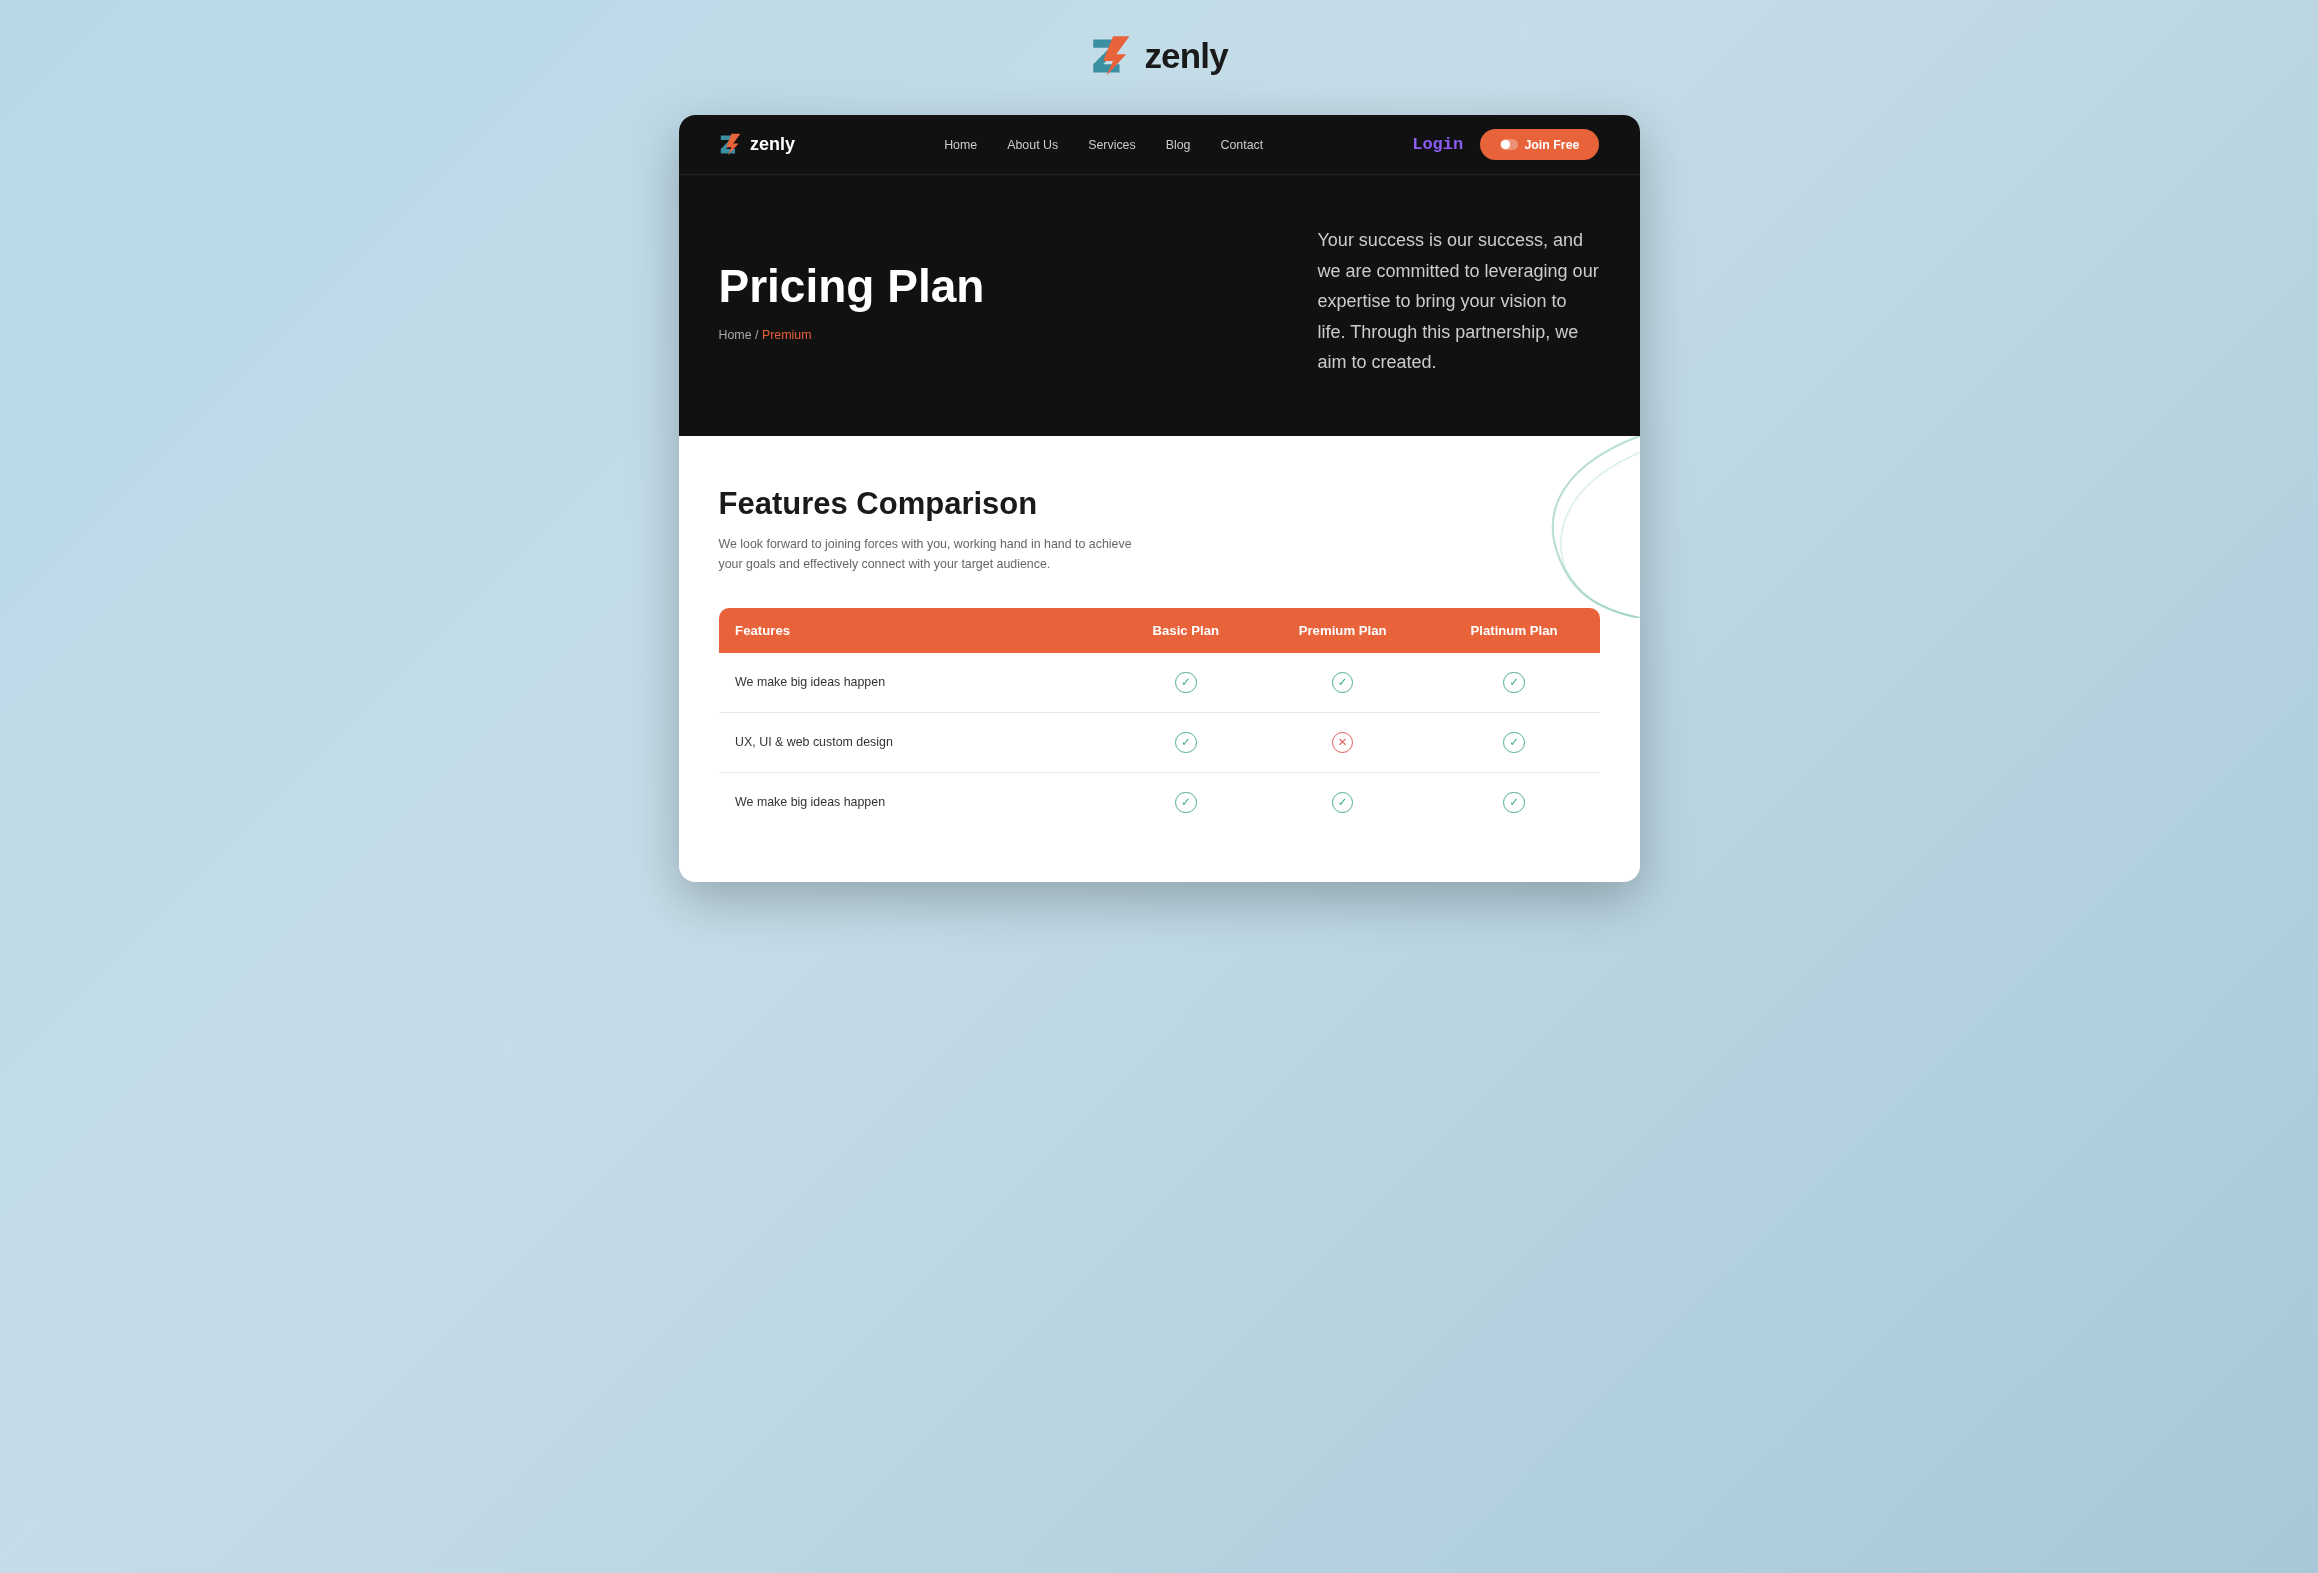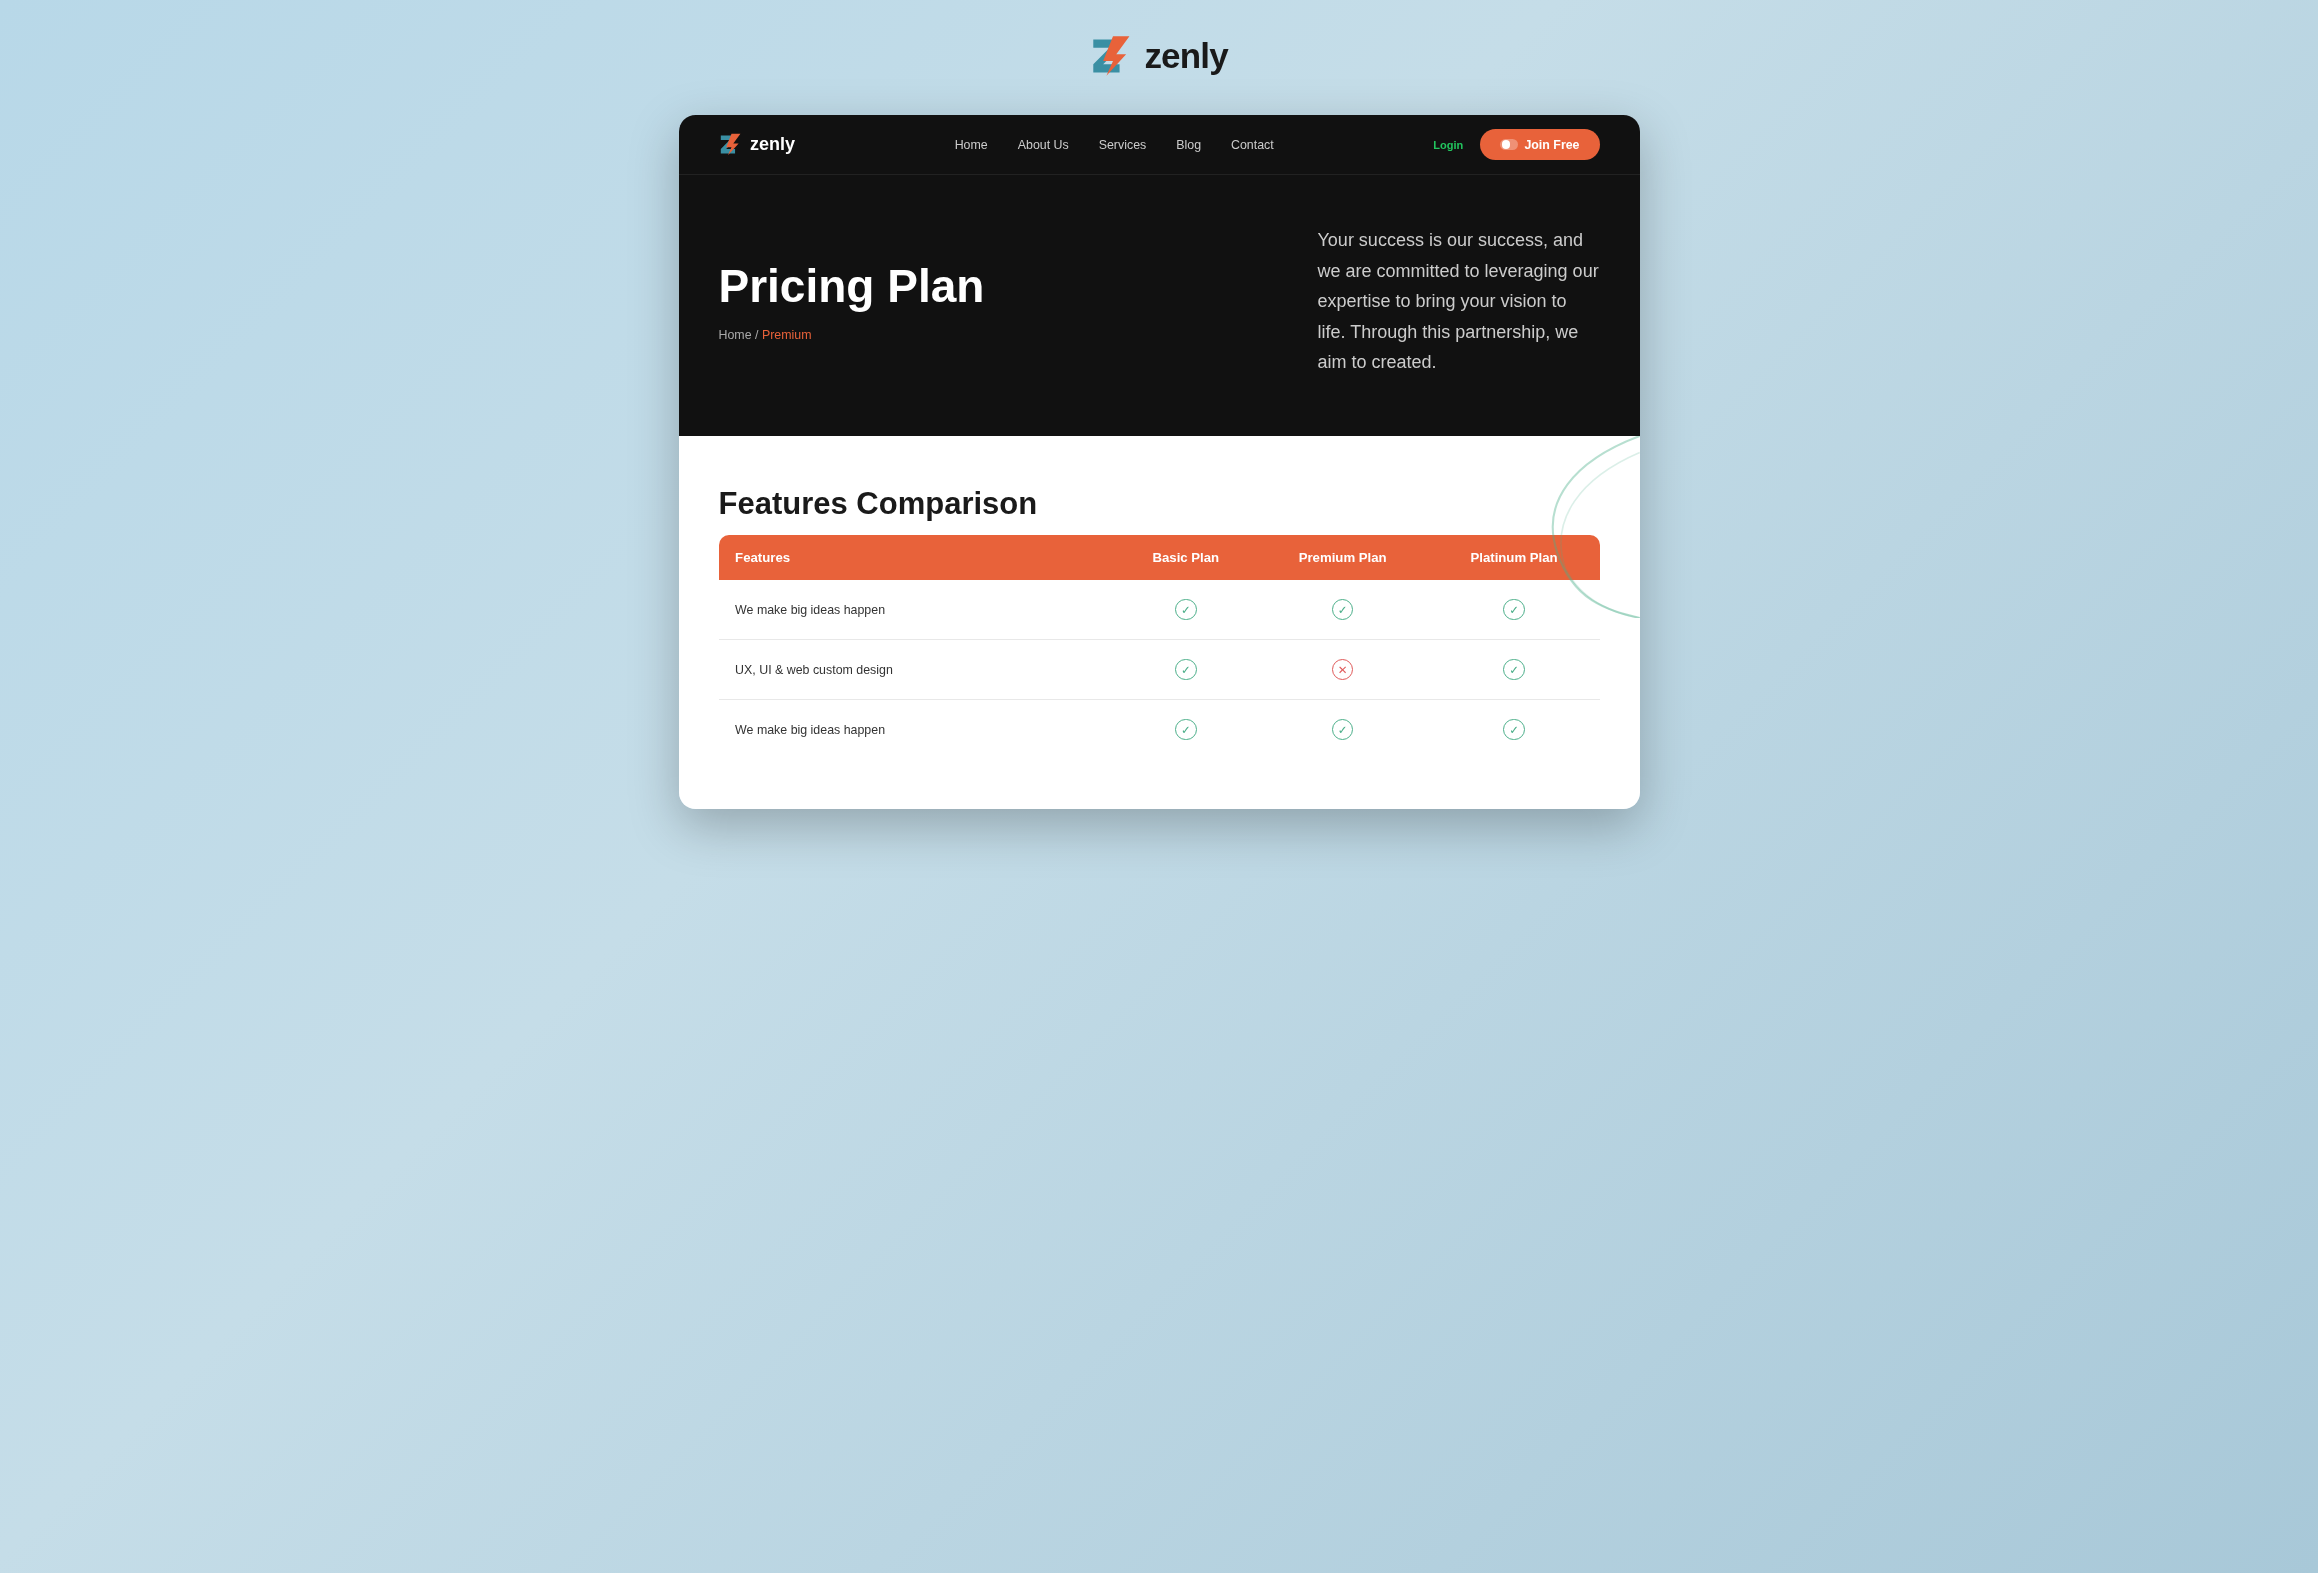--- a/index.html
+++ b/index.html
@@ -76,26 +76,27 @@
       text-decoration: none;
       font-size: 12.4px;
       font-weight: 400;
     }
     .navbar-actions {
       display: flex;
       align-items: center;
       gap: 16.6px;
     }
     .login-btn {
-      color: #22c55e;
-      font-size: 11px;
+      color: #8b5cf6;
+      font-size: 17px;
       font-weight: 600;
       background: none;
       border: none;
       cursor: pointer;
+      font-family: Liberation Mono, monospace;
     }
     .join-btn {
       background: #e8623a;
       color: #ffffff;
       border: none;
       border-radius: 41px;
       padding: 8.3px 20px;
       font-size: 12.4px;
       font-weight: 600;
       cursor: pointer;
@@ -316,20 +317,21 @@
   </section>
 
   <div class="content-section">
 
     <svg class="decorative-curve" viewBox="0 0 200 220" fill="none" xmlns="http://www.w3.org/2000/svg">
       <path d="M200 0 C120 30 80 80 100 140 C120 200 160 210 200 220" stroke="#4caf8a" stroke-width="2.5" fill="none" opacity="0.4"></path>
       <path d="M200 20 C130 50 90 100 110 160 C130 200 170 215 200 220" stroke="#4caf8a" stroke-width="2" fill="none" opacity="0.2"></path>
     </svg>
 
     <h2 class="section-title">Features Comparison</h2>
+    <p class="section-subtitle">We look forward to joining forces with you, working hand in hand to achieve your goals and effectively connect with your target audience.</p>
 
     <table class="comparison-table">
       <thead>
         <tr>
           <th>Features</th>
           <th>Basic Plan</th>
           <th>Premium Plan</th>
           <th>Platinum Plan</th>
         </tr>
       </thead>

